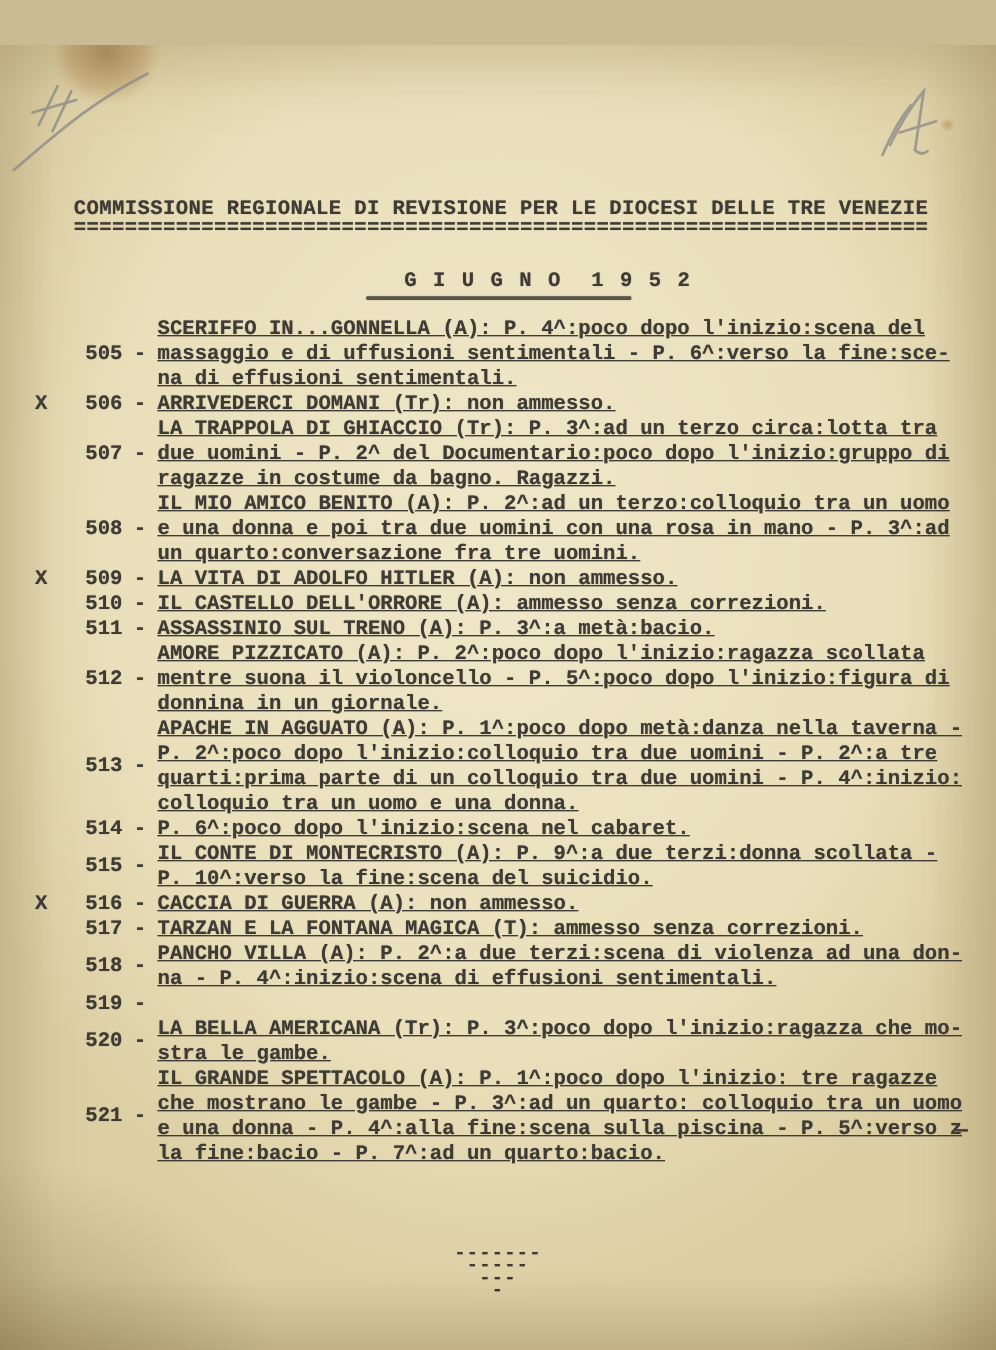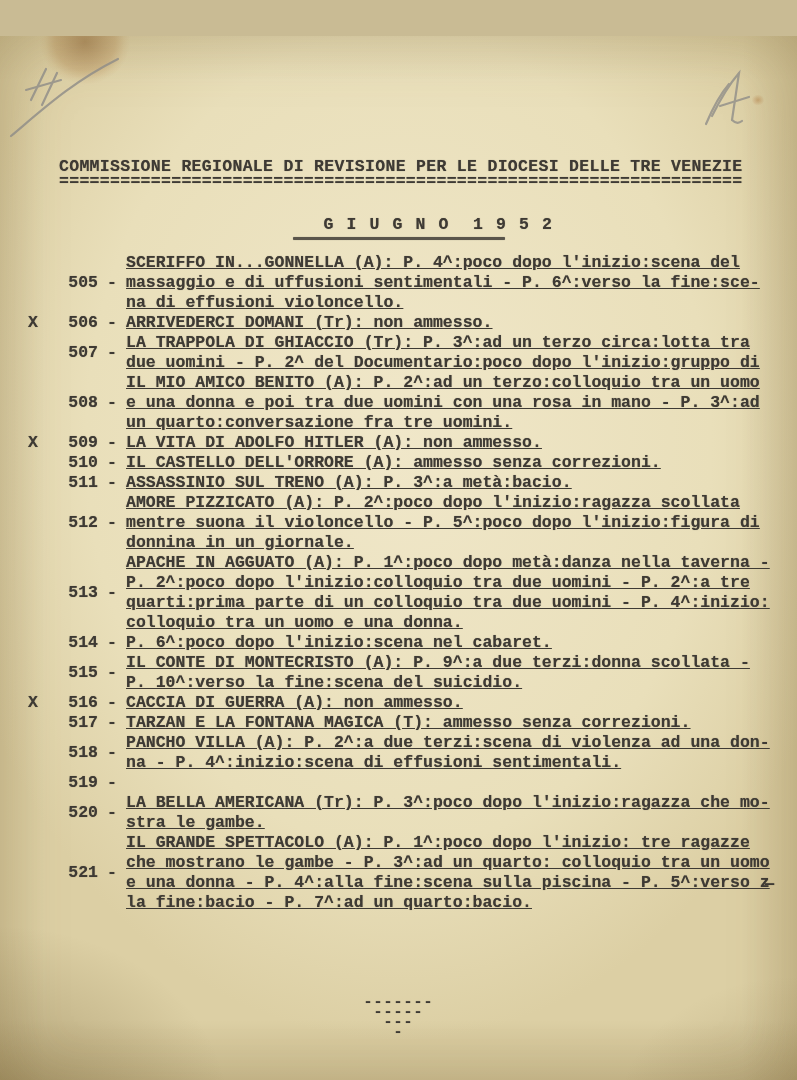--- a/index.html
+++ b/index.html
@@ -85,38 +85,39 @@
   <div class="date-underline"></div>
 
   <div id="entries" class="ink">
       <div class="entry">
         <span class="xmark"></span>
         <span class="num">505</span>
         <span class="sep">-</span>
         <div class="lines">
           <div class="line">SCERIFFO IN...GONNELLA (A): P. 4^:poco dopo l'inizio:scena del</div>
           <div class="line">massaggio e di uffusioni sentimentali - P. 6^:verso la fine:sce-</div>
-          <div class="line">na di effusioni violoncello.</div>
+          <div class="line">na di effusioni sentimentali.</div>
         </div>
       </div>
       <div class="entry">
         <span class="xmark">X</span>
         <span class="num">506</span>
         <span class="sep">-</span>
         <div class="lines">
           <div class="line">ARRIVEDERCI DOMANI (Tr): non ammesso.</div>
         </div>
       </div>
       <div class="entry">
         <span class="xmark"></span>
         <span class="num">507</span>
         <span class="sep">-</span>
         <div class="lines">
           <div class="line">LA TRAPPOLA DI GHIACCIO (Tr): P. 3^:ad un terzo circa:lotta tra</div>
           <div class="line">due uomini - P. 2^ del Documentario:poco dopo l'inizio:gruppo di</div>
+          <div class="line">ragazze in costume da bagno. Ragazzi.</div>
         </div>
       </div>
       <div class="entry">
         <span class="xmark"></span>
         <span class="num">508</span>
         <span class="sep">-</span>
         <div class="lines">
           <div class="line">IL MIO AMICO BENITO (A): P. 2^:ad un terzo:colloquio tra un uomo</div>
           <div class="line">e una donna e poi tra due uomini con una rosa in mano - P. 3^:ad</div>
           <div class="line">un quarto:conversazione fra tre uomini.</div>

